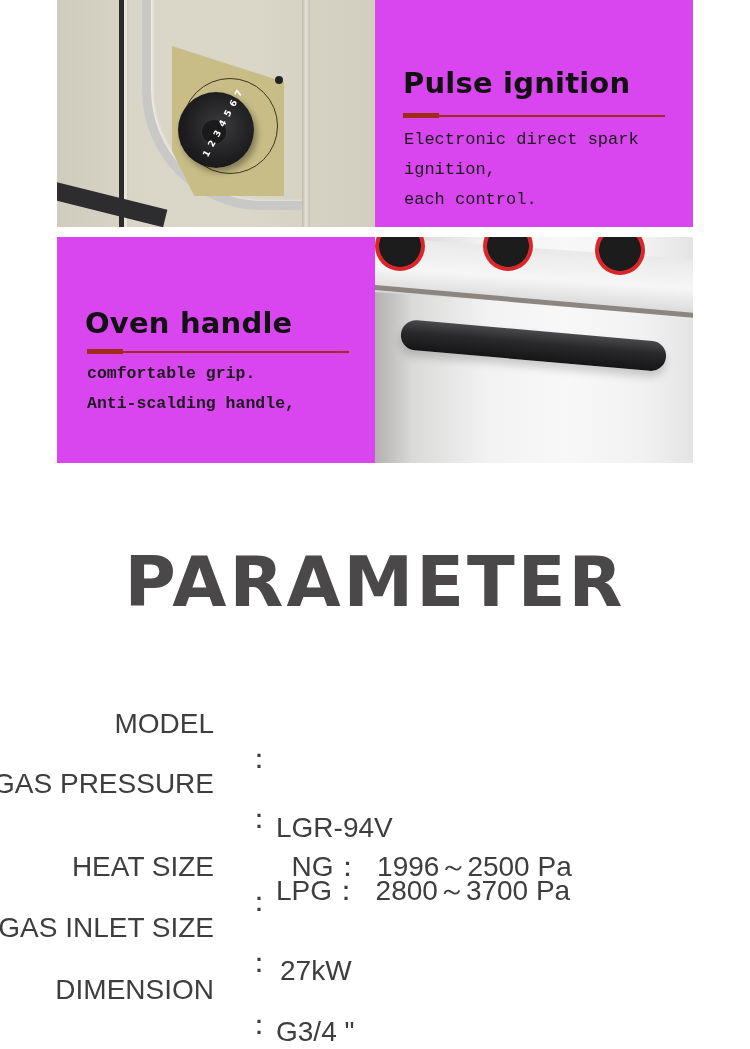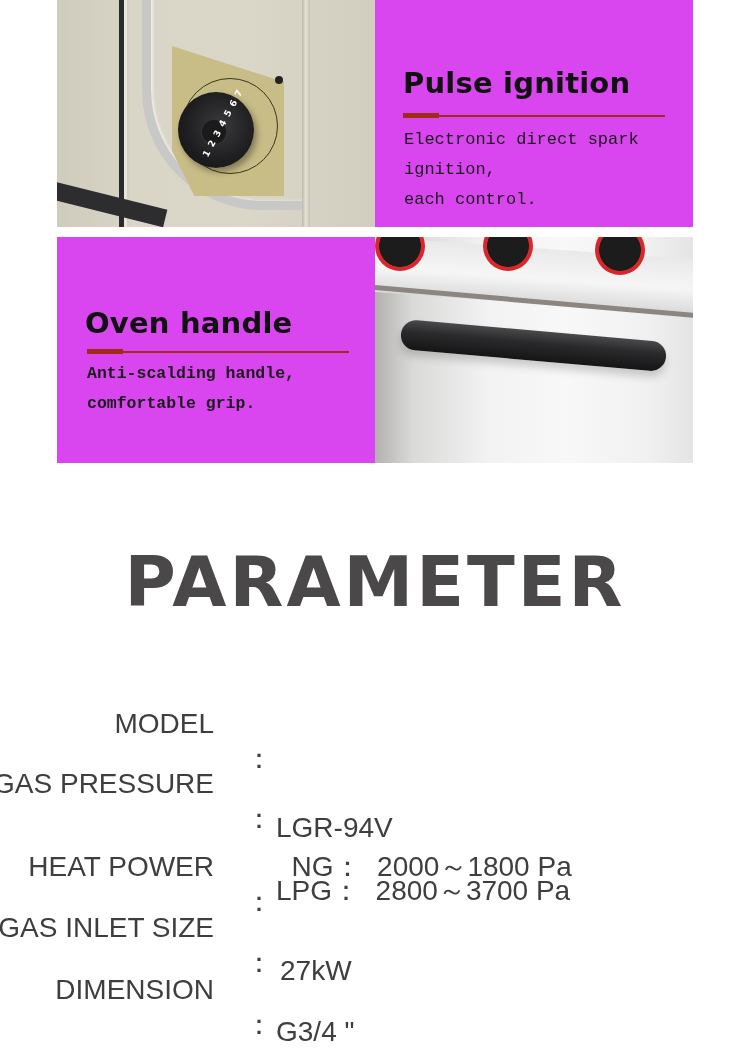--- a/index.html
+++ b/index.html
@@ -104,22 +104,22 @@
     <div>each control.</div>
   </div>
 </div>
 
 <div class="panel text-panel text-panel-2">
   <div class="feature-title" style="left:28px; top:69px;">Oven handle</div>
   <div class="divider" style="left:30px; top:114px; width:262px;">
     <div class="accent"></div>
   </div>
   <div class="feature-desc" style="left:30px; top:122px; font-weight:bold; font-size:16.5px;">
+    <div>comfortable grip.</div>
     <div>Anti-scalding handle,</div>
-    <div>comfortable grip.</div>
   </div>
 </div>
 
 <div class="panel photo-handle">
   <div class="top-band"></div>
   <div class="knob-r" style="left:0px;"></div>
   <div class="knob-r" style="left:108px;"></div>
   <div class="knob-r" style="left:220px; top:-12px;"></div>
   <div class="rail"></div>
   <div class="bar"></div>
@@ -133,25 +133,25 @@
   <span class="param-value">LGR-94V</span>
 </div>
 
 <div class="row param-row" style="top:736px;padding-left:20px;">
   <span class="param-label">GAS PRESSURE</span>
   <span class="param-colon">：</span>
   <span class="param-value">LPG：  2800～3700 Pa</span>
 </div>
 
 <div class="row param-row" style="top:776px;">
-  <span class="param-value">  NG：  2000～1800 Pa</span>
+  <span class="param-value">  NG：  1996～2500 Pa</span>
 </div>
 
 <div class="row param-row" style="top:819px;">
-  <span class="param-label">HEAT POWER</span>
+  <span class="param-label">HEAT SIZE</span>
   <span class="param-colon">：</span>
   <span class="param-value" style="left:280px;">27kW</span>
 </div>
 
 <div class="row param-row" style="top:880px;">
   <span class="param-label">GAS INLET SIZE</span>
   <span class="param-colon">：</span>
   <span class="param-value">G3/4 "</span>
 </div>
 

